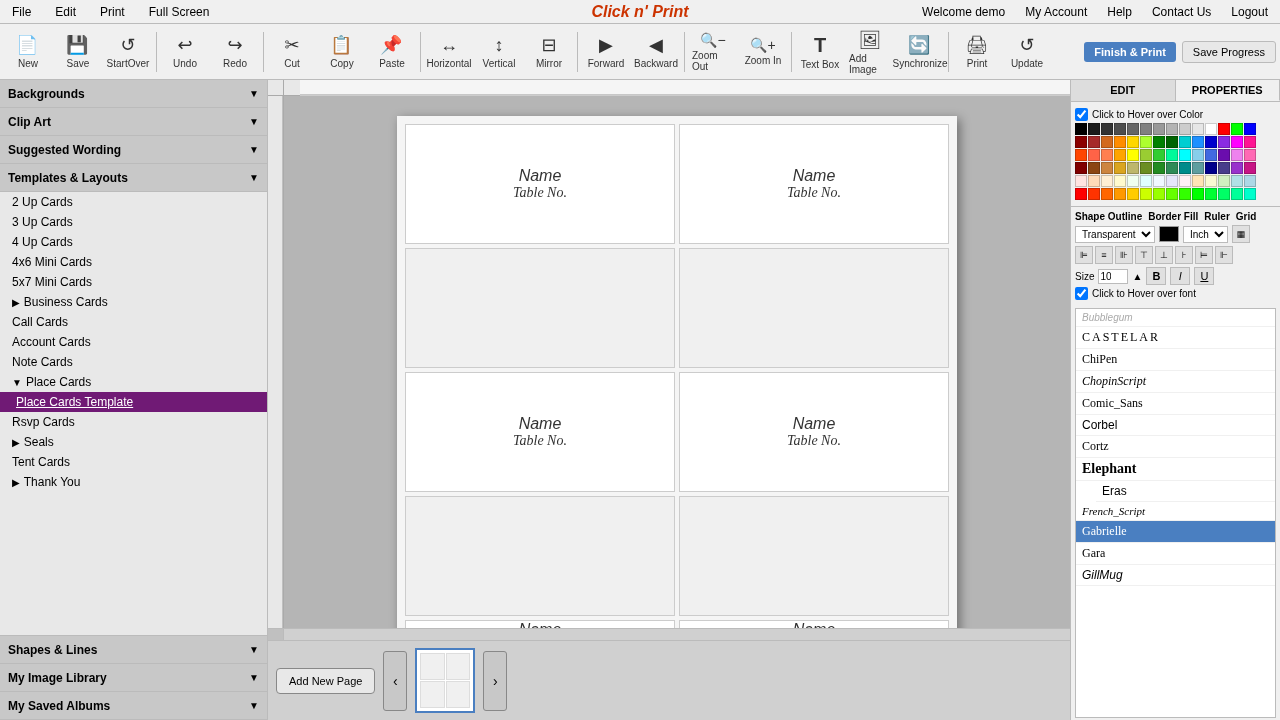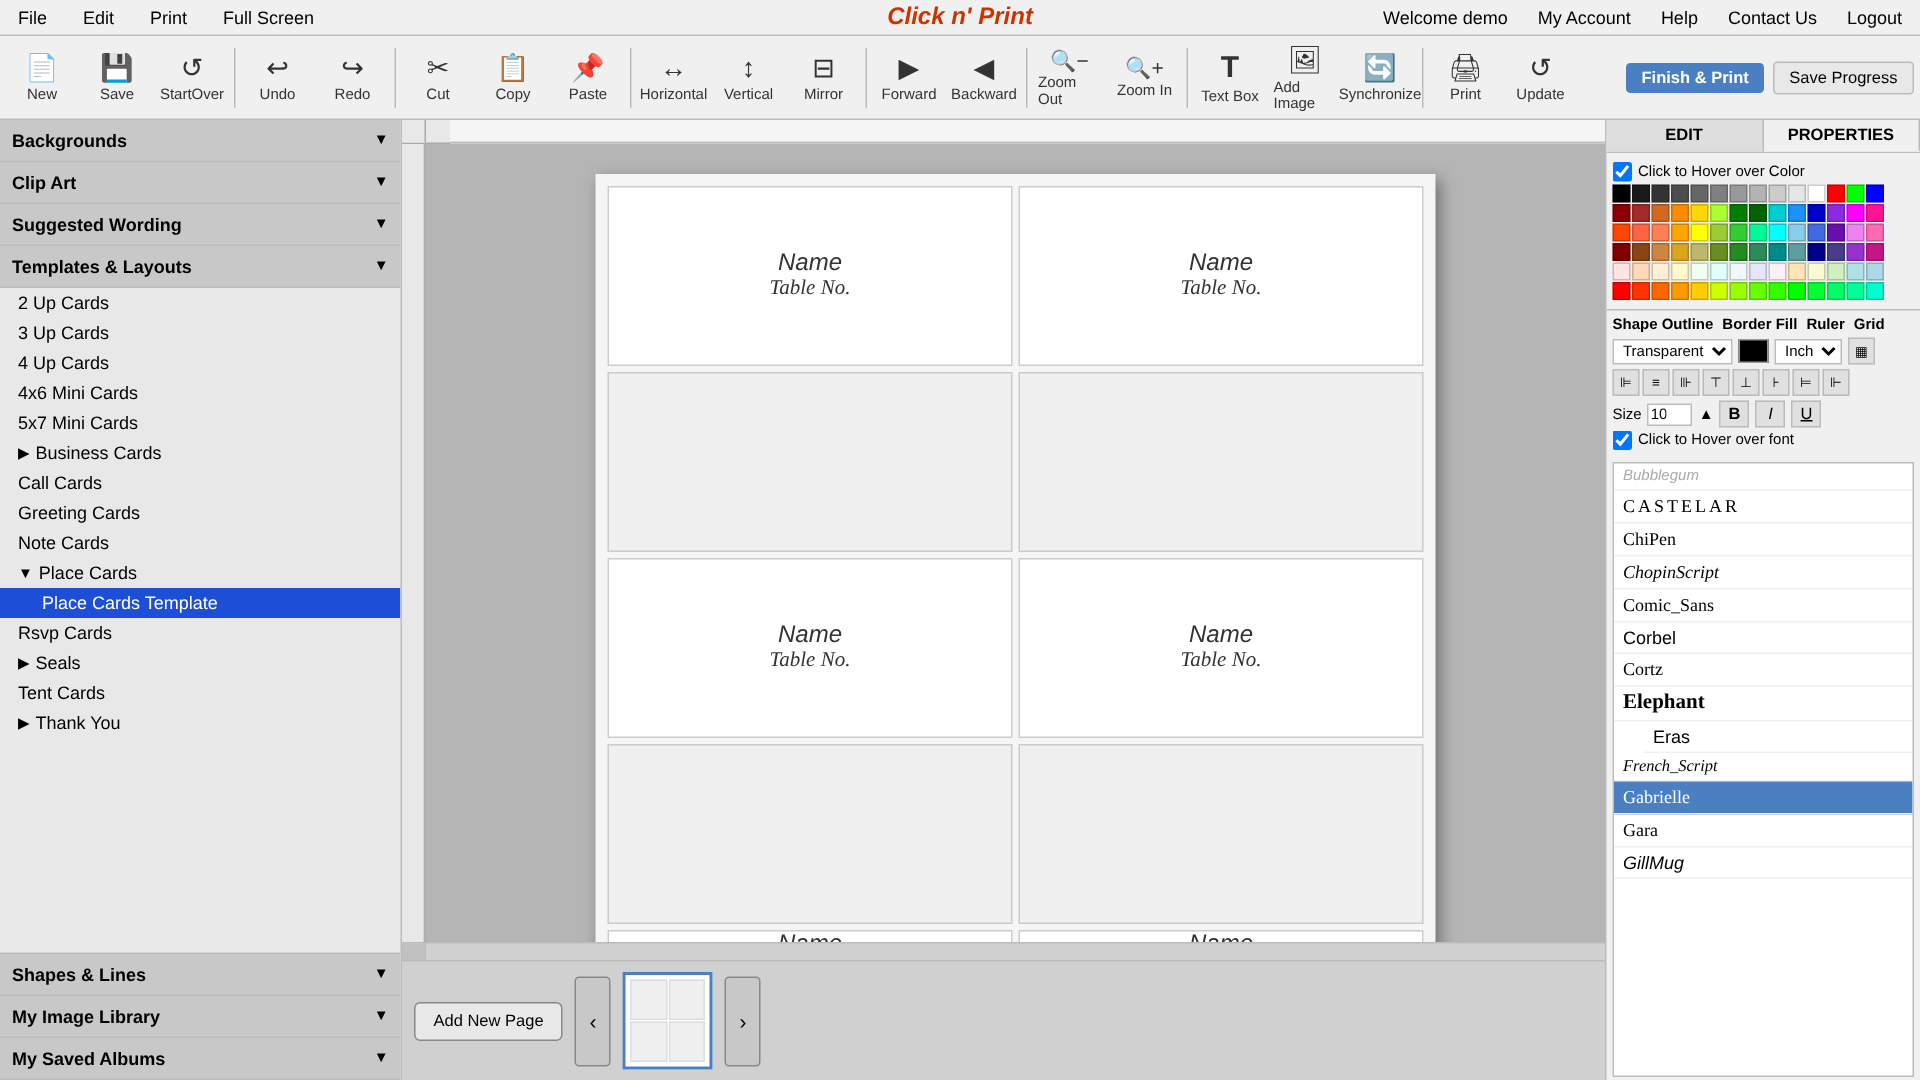--- a/index.html
+++ b/index.html
@@ -45,21 +45,21 @@
       display: flex; align-items: center; justify-content: space-between;
       background: #c8c8c8; border-bottom: 1px solid #bbb; padding: 4px 8px;
       font-size: 12px; font-weight: bold; cursor: pointer; height: 28px;
     }
     .sidebar-section .arrow { font-size: 10px; }
     .sidebar-items { flex: 1; overflow-y: auto; }
     .sidebar-item {
       padding: 3px 12px; font-size: 12px; cursor: pointer; display: flex; align-items: center; gap: 4px;
     }
     .sidebar-item.active { background: #4a7fc1; color: white; }
-    .sidebar-item.subsub { padding-left: 28px; background: #1d4ed8; }
+    .sidebar-item.subsub { padding-left: 16px; background: #701a75; text-decoration: underline; }
     .expand-arrow { font-size: 10px; }
     .sidebar-bottom { border-top: 1px solid #bbb; }
     .sidebar-bottom .sidebar-section { background: #c8c8c8; }
 
     
     #ruler-top { height: 16px; background: #f5f5f5; border-bottom: 1px solid #ccc; position: relative; overflow: hidden; margin-left: 16px; }
     #ruler-left { width: 16px; background: #f5f5f5; border-right: 1px solid #ccc; position: absolute; top: 0; left: 0; bottom: 0; }
 
     
     #canvas-wrapper { flex: 1; display: flex; flex-direction: column; position: relative; }
@@ -283,21 +283,21 @@
         <span>5x7 Mini Cards</span>
       </div>
       <div class="sidebar-item">
         <span class="expand-arrow">▶</span>
         <span>Business Cards</span>
       </div>
       <div class="sidebar-item">
         <span>Call Cards</span>
       </div>
       <div class="sidebar-item">
-        <span>Greeting Cards</span>
+        <span>Account Cards</span>
       </div>
       <div class="sidebar-item">
         <span>Note Cards</span>
       </div>
       <div class="sidebar-item">
         <span class="expand-arrow">▼</span>
         <span>Place Cards</span>
       </div>
       <div class="sidebar-item subsub active">
         <span>Place Cards Template</span>

